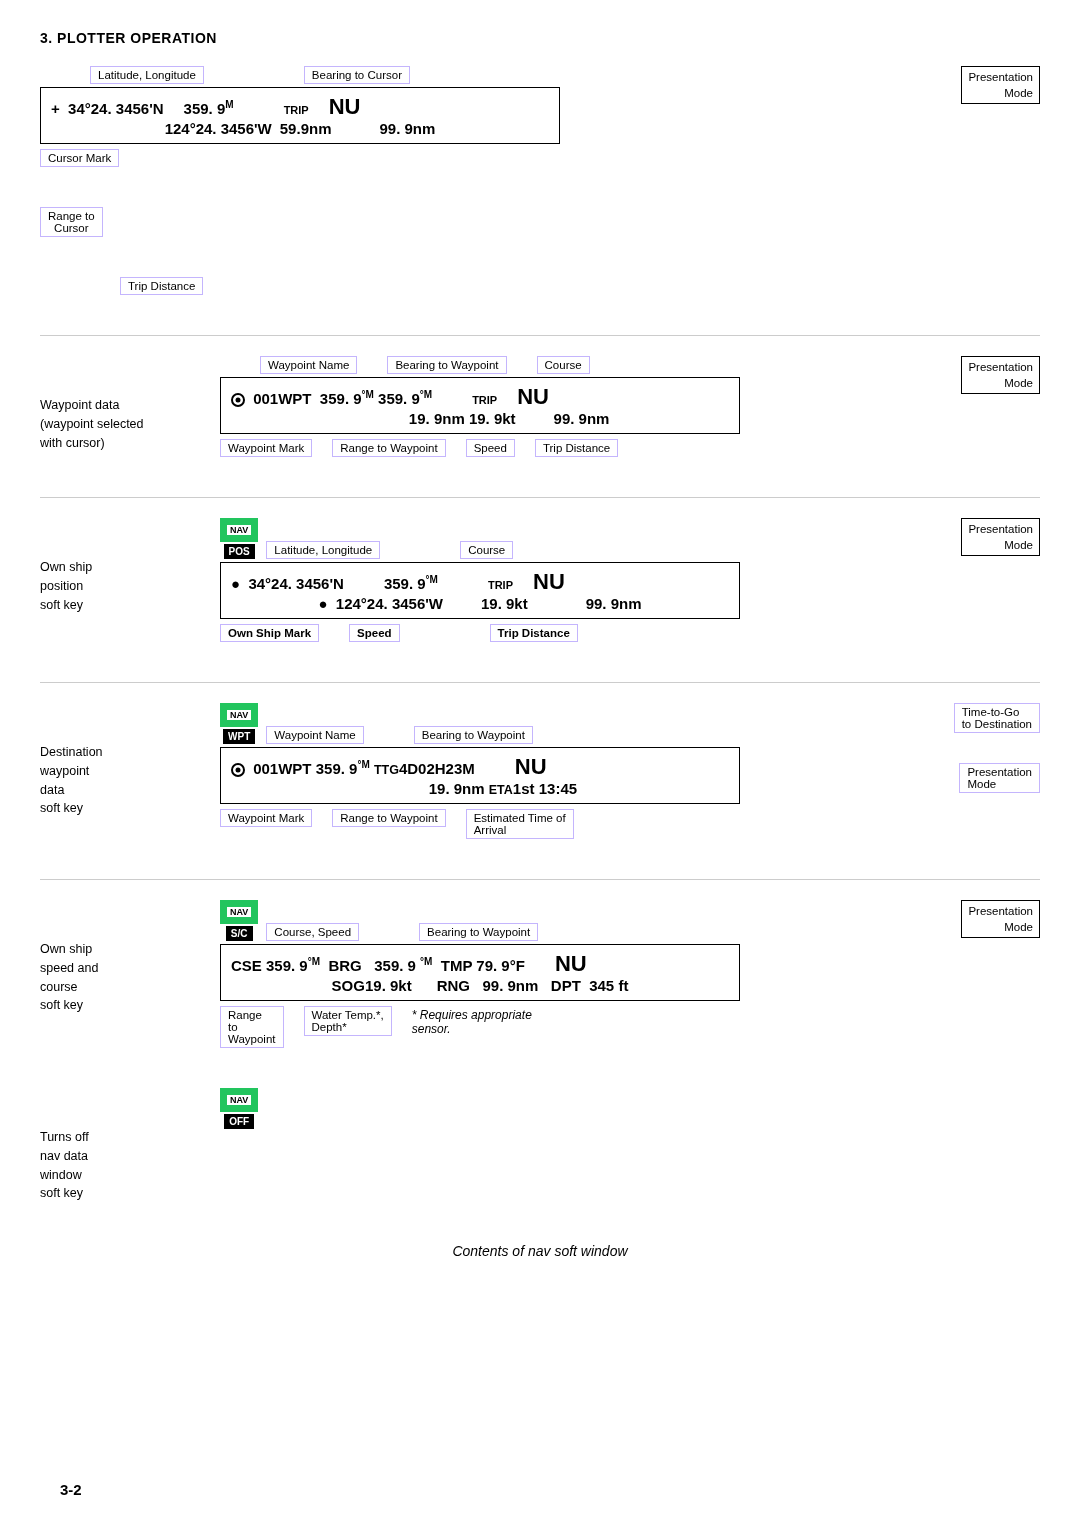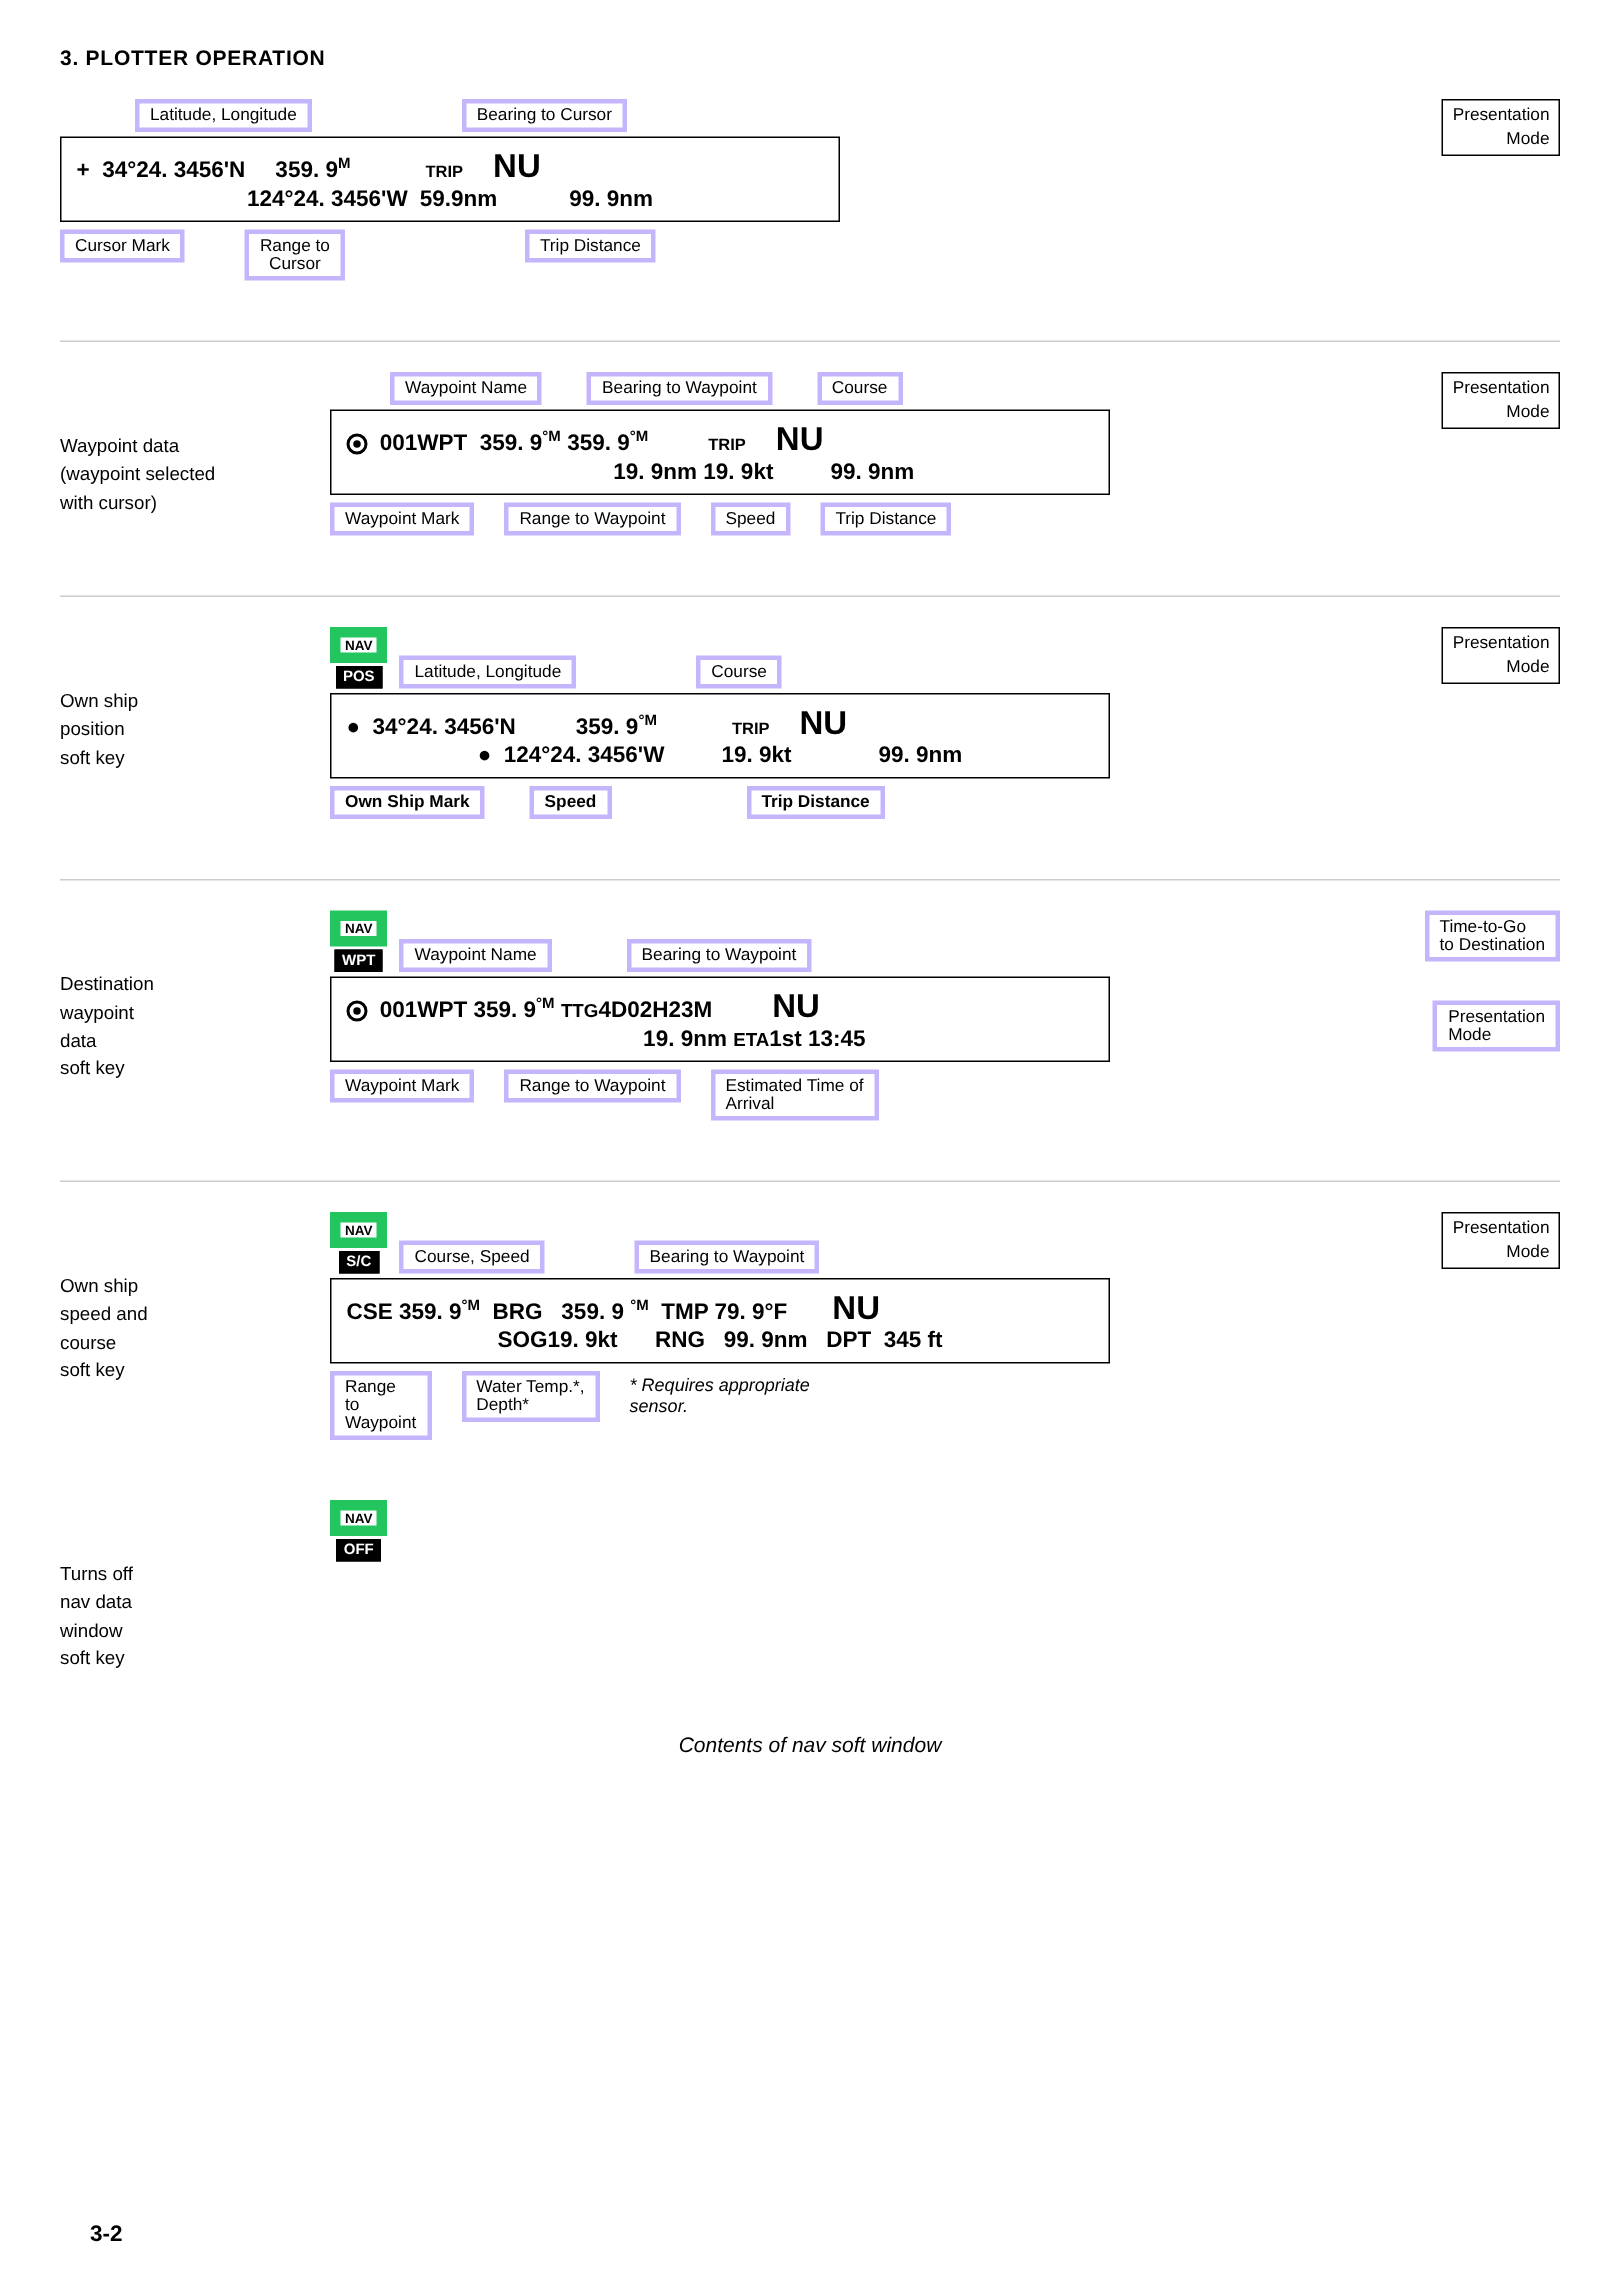--- a/index.html
+++ b/index.html
@@ -79,21 +79,21 @@
     }
     .nu-label {
       font-size: 22px;
       font-weight: bold;
     }
     .small-sup {
       font-size: 10px;
       vertical-align: super;
     }
     .ann-box {
-      border: 3px solid #c4b5fd;
+      border: 1px solid #c4b5fd;
       padding: 2px 7px;
       font-size: 11.5px;
       white-space: nowrap;
       display: inline-block;
     }
 
     
     .pres-mode {
       position: absolute;
       right: 0;
@@ -187,21 +187,21 @@
         <span class="nu-label">NU</span>
       </div>
       <div class="line2">
         <span><b>124°24. 3456'W</b></span>
         <span><b>59.9nm</b></span>
         <span style="margin-left:40px;"><b>99. 9nm</b></span>
       </div>
     </div>
 
     
-    <div style="display:flex; gap:40px; margin-top:5px; align-items:flex-start;">
+    <div style="display:flex; gap:40px; margin-top:5px; align-items:flex-start;flex-direction:column;">
       <div class="ann-box">Cursor Mark</div>
       <div style="text-align:center;">
         <div class="ann-box">Range to<br>Cursor</div>
       </div>
       <div style="margin-left:80px;">
         <div class="ann-box">Trip Distance</div>
       </div>
     </div>
   </div>
 </div>

